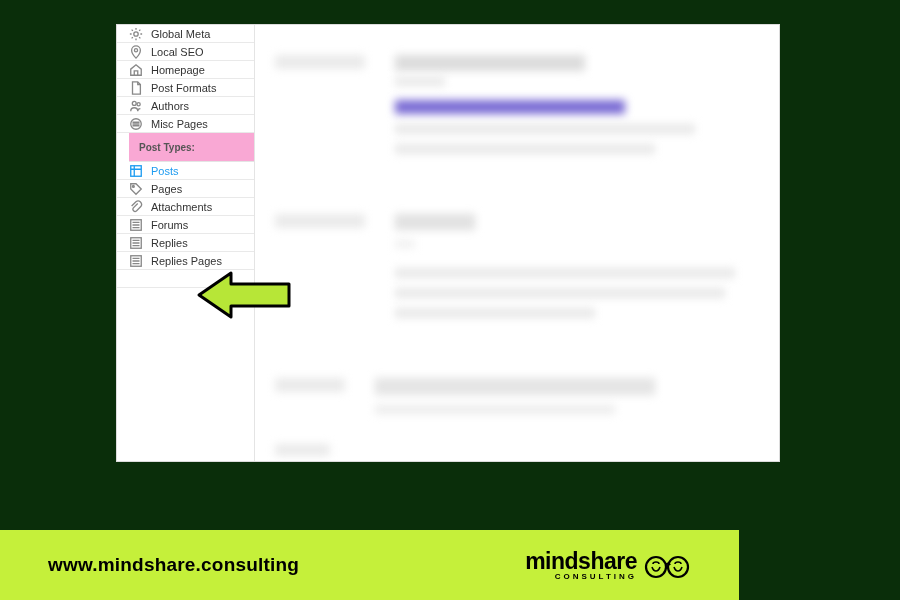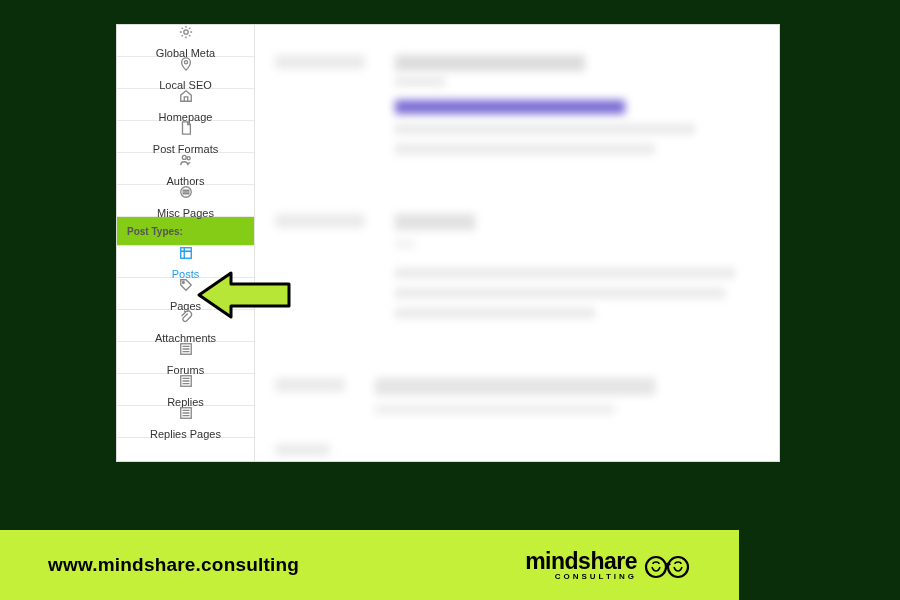--- a/index.html
+++ b/index.html
@@ -25,39 +25,39 @@
   .sidebar {
     width: 138px;
     border-right: 1px solid #e4e4e4;
     background: #ffffff;
     overflow: hidden;
   }
   .sidebar-item {
     display: flex;
     align-items: center;
     gap: 8px;
-    height: 32px;
+    height: 18px;
     padding: 0 12px;
     border-bottom: 1px solid #e9e9e9;
     font-size: 11px;
     color: #333;
     cursor: pointer;
-    flex-direction: column;
   }
   .sidebar-item.active { color: #1d9bf0; }
   .sidebar-header {
     display: flex;
     align-items: center;
     height: 29px;
     padding: 0 10px;
     font-size: 10px;
     font-weight: 600;
     color: #555;
-    background: #84cc16;
+    background: #f9a8d4;
     border-bottom: 1px solid #e4e4e4;
+    margin-left: 12px;
   }
   .icon {
     width: 14px;
     height: 14px;
     display: inline-flex;
     align-items: center;
     justify-content: center;
     flex-shrink: 0;
   }
   .icon svg { width: 14px; height: 14px; stroke: #888; fill: none; stroke-width: 1.5; }

